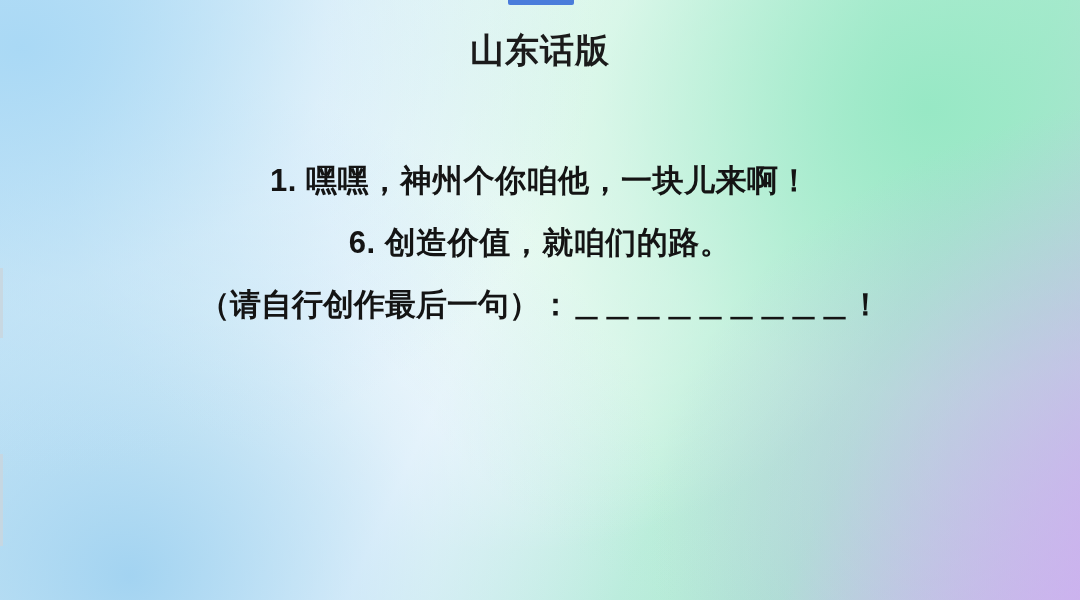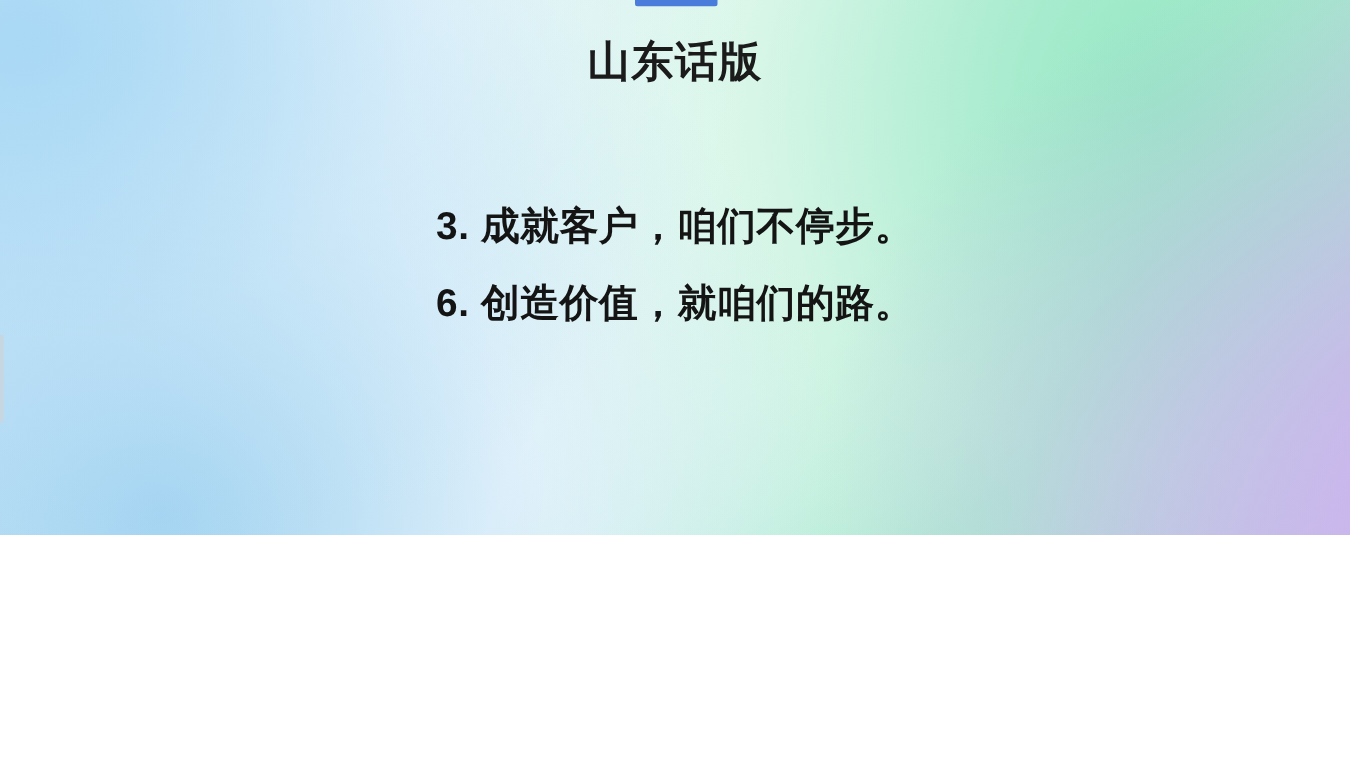--- a/index.html
+++ b/index.html
@@ -9,21 +9,21 @@
   body {
     width: 1080px;
     height: 606px;
     overflow: hidden;
     font-family: "Liberation Sans", "DejaVu Sans", sans-serif;
   }
 
   .slide {
     position: relative;
     width: 1080px;
-    height: 428px;
+    height: 600px;
     box-sizing: border-box;
     
     background:
       radial-gradient(ellipse 900px 700px at 112% 88%, rgba(205,175,240,0.95) 0%, rgba(205,175,240,0.45) 32%, rgba(205,175,240,0.0) 62%),
       radial-gradient(ellipse 820px 620px at 2% 8%, rgba(168,216,245,0.95) 0%, rgba(190,225,248,0.45) 38%, rgba(190,225,248,0.0) 70%),
       radial-gradient(ellipse 760px 700px at 12% 96%, rgba(150,205,240,0.85) 0%, rgba(170,215,243,0.35) 40%, rgba(170,215,243,0.0) 72%),
       radial-gradient(ellipse 900px 800px at 86% 18%, rgba(150,232,196,0.95) 0%, rgba(178,238,210,0.5) 36%, rgba(178,238,210,0.0) 68%),
       radial-gradient(ellipse 600px 520px at 46% 30%, rgba(255,255,255,0.98) 0%, rgba(255,255,255,0.55) 40%, rgba(255,255,255,0.0) 72%),
       linear-gradient(115deg, #bfe2f5 0%, #eaf7f7 28%, #ffffff 46%, #bdeedb 66%, #a9e7d0 78%, #cbb6ec 100%);
     overflow: hidden;
@@ -99,17 +99,18 @@
 
 <div class="slide">
 
   <div class="top-sliver"></div>
   <div class="edge-mark m1"></div>
   <div class="edge-mark m2"></div>
 
   <div class="title">山东话版</div>
 
   <div class="lines">
-    <div class="line">3. 成就客户，咱们不停步。</div>
+    <div class="line">1. 嘿嘿，神州个你咱他，一块儿来啊！</div>
     <div class="line">6. 创造价值，就咱们的路。</div>
+    <div class="blank-line">（请自行创作最后一句）：＿＿＿＿＿＿＿＿＿！</div>
   </div>
 
 </div>
 
 </body></html>

